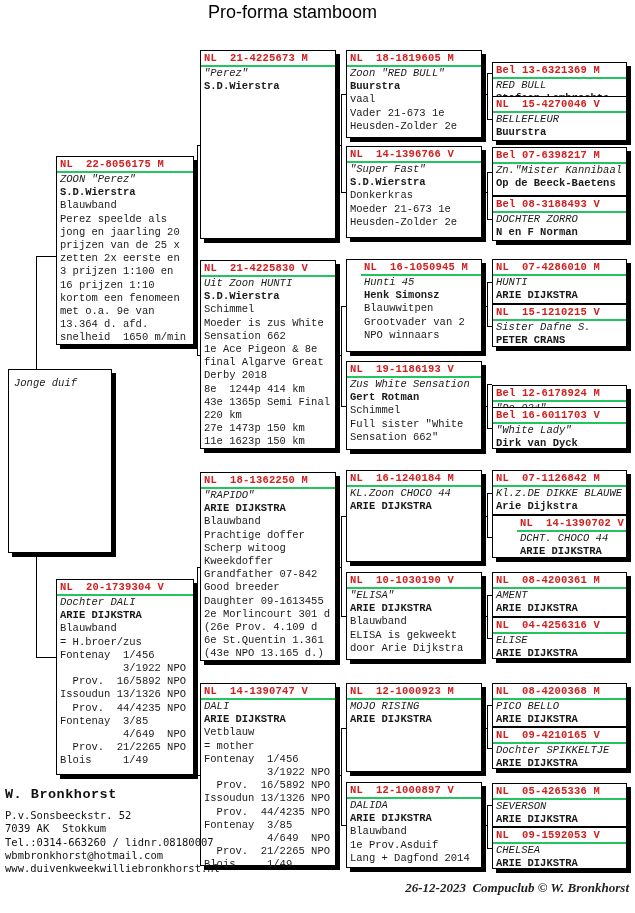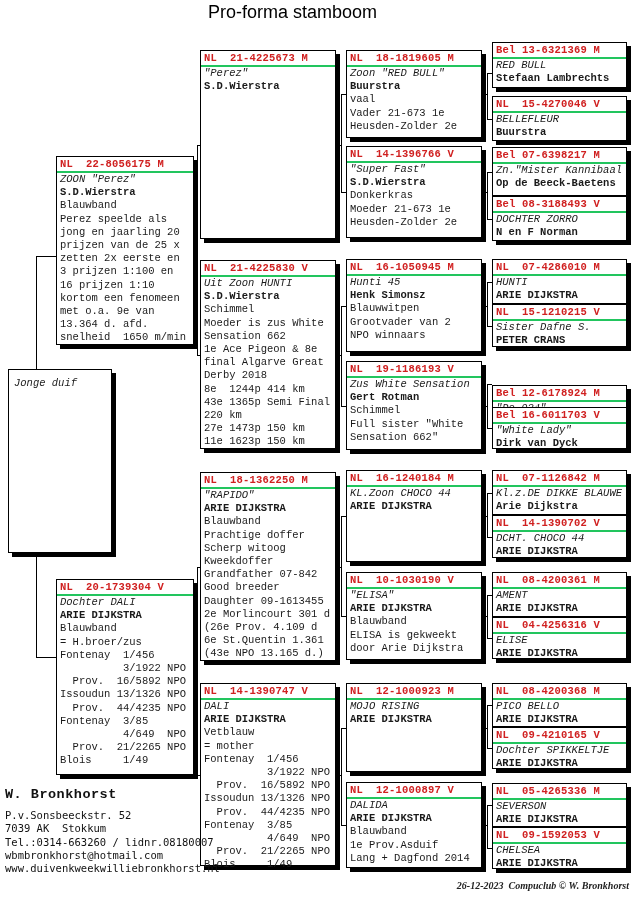--- a/index.html
+++ b/index.html
@@ -14,21 +14,21 @@
           border-bottom:2px solid #22c55e; white-space:pre; letter-spacing:0.2px; }
   .pname,.powner,.pbody { font-size:10.5px; line-height:13.2px; padding-left:3px; white-space:pre; }
   .pname { font-style:italic; }
   .powner { font-weight:bold; }
   .pbody { margin:0; font-family:inherit; }
   .subject .pname { padding-top:7px; padding-left:5px; }
   #owner { position:absolute; left:5px; top:787px; color:#111; }
   #owner-name { font-size:13.5px; font-weight:bold; letter-spacing:0.5px; margin-bottom:7px; white-space:pre; }
   #owner-address { margin:0; font-size:10.5px; line-height:13.3px; white-space:pre; }
   #footer { position:absolute; right:6px; top:880px; font-family:"Liberation Serif",serif;
-            font-style:italic; font-weight:bold; font-size:10px; color:#222; white-space:pre; }
+            font-style:italic; font-weight:bold; font-size:13px; color:#222; white-space:pre; }
 </style>
 </head>
 <body>
 
 <div id="page">
   <div id="title">Pro-forma stamboom</div>
   <div id="tree">
       <div class="cline" style="left: 36px; top: 256px; width: 20px; height: 1px; background: rgb(0, 0, 0);"></div>
       <div class="cline" style="left: 36px; top: 256px; width: 1px; height: 114px; background: rgb(0, 0, 0);"></div>
       <div class="cline" style="left: 36px; top: 552px; width: 1px; height: 106px; background: rgb(0, 0, 0);"></div>
@@ -186,21 +186,21 @@
 Heusden-Zolder 2e</pre>
       </div>
       <div class="pbox" style="left: 346px; top: 146px; width: 136px; height: 92px;">
         <div class="ring" style="color: rgb(208, 32, 32);">NL  14-1396766 V</div>
         <div class="pname">"Super Fast"</div>
         <div class="powner">S.D.Wierstra</div>
         <pre class="pbody">Donkerkras
 Moeder 21-673 1e
 Heusden-Zolder 2e</pre>
       </div>
-      <div class="pbox" style="left: 346px; top: 259px; width: 136px; height: 93px;">
+      <div class="pbox" style="left: 346px; top: 259px; width: 136px; height: 93px; padding-left: 14px;">
         <div class="ring" style="color: rgb(208, 32, 32);">NL  16-1050945 M</div>
         <div class="pname">Hunti 45</div>
         <div class="powner">Henk Simonsz</div>
         <pre class="pbody">Blauwwitpen
 Grootvader van 2
 NPO winnaars</pre>
       </div>
       <div class="pbox" style="left: 346px; top: 361px; width: 136px; height: 89px;">
         <div class="ring" style="color: rgb(208, 32, 32);">NL  19-1186193 V</div>
         <div class="pname">Zus White Sensation</div>
@@ -228,21 +228,21 @@
         <div class="powner">ARIE DIJKSTRA</div>
       </div>
       <div class="pbox" style="left: 346px; top: 782px; width: 136px; height: 86px;">
         <div class="ring" style="color: rgb(208, 32, 32);">NL  12-1000897 V</div>
         <div class="pname">DALIDA</div>
         <div class="powner">ARIE DIJKSTRA</div>
         <pre class="pbody">Blauwband
 1e Prov.Asduif
 Lang + Dagfond 2014</pre>
       </div>
-      <div class="pbox" style="left: 492px; top: 42px; width: 135px; height: 46px;">
+      <div class="pbox" style="left: 492px; top: 62px; width: 135px; height: 46px;">
         <div class="ring" style="color: rgb(208, 32, 32);">Bel 13-6321369 M</div>
         <div class="pname">RED BULL</div>
         <div class="powner">Stefaan Lambrechts</div>
       </div>
       <div class="pbox" style="left: 492px; top: 96px; width: 135px; height: 45px;">
         <div class="ring" style="color: rgb(208, 32, 32);">NL  15-4270046 V</div>
         <div class="pname">BELLEFLEUR</div>
         <div class="powner">Buurstra</div>
       </div>
       <div class="pbox" style="left: 492px; top: 147px; width: 135px; height: 49px;">
@@ -273,21 +273,21 @@
       <div class="pbox" style="left: 492px; top: 407px; width: 135px; height: 42px;">
         <div class="ring" style="color: rgb(208, 32, 32);">Bel 16-6011703 V</div>
         <div class="pname">"White Lady"</div>
         <div class="powner">Dirk van Dyck</div>
       </div>
       <div class="pbox" style="left: 492px; top: 470px; width: 135px; height: 45px;">
         <div class="ring" style="color: rgb(208, 32, 32);">NL  07-1126842 M</div>
         <div class="pname">Kl.z.DE DIKKE BLAUWE</div>
         <div class="powner">Arie Dijkstra</div>
       </div>
-      <div class="pbox" style="left: 492px; top: 515px; width: 135px; height: 43px;">
+      <div class="pbox" style="left: 492px; top: 515px; width: 135px; height: 43px; padding-left: 24px;">
         <div class="ring" style="color: rgb(208, 32, 32);">NL  14-1390702 V</div>
         <div class="pname">DCHT. CHOCO 44</div>
         <div class="powner">ARIE DIJKSTRA</div>
       </div>
       <div class="pbox" style="left: 492px; top: 572px; width: 135px; height: 45px;">
         <div class="ring" style="color: rgb(208, 32, 32);">NL  08-4200361 M</div>
         <div class="pname">AMENT</div>
         <div class="powner">ARIE DIJKSTRA</div>
       </div>
       <div class="pbox" style="left: 492px; top: 617px; width: 135px; height: 42px;">

